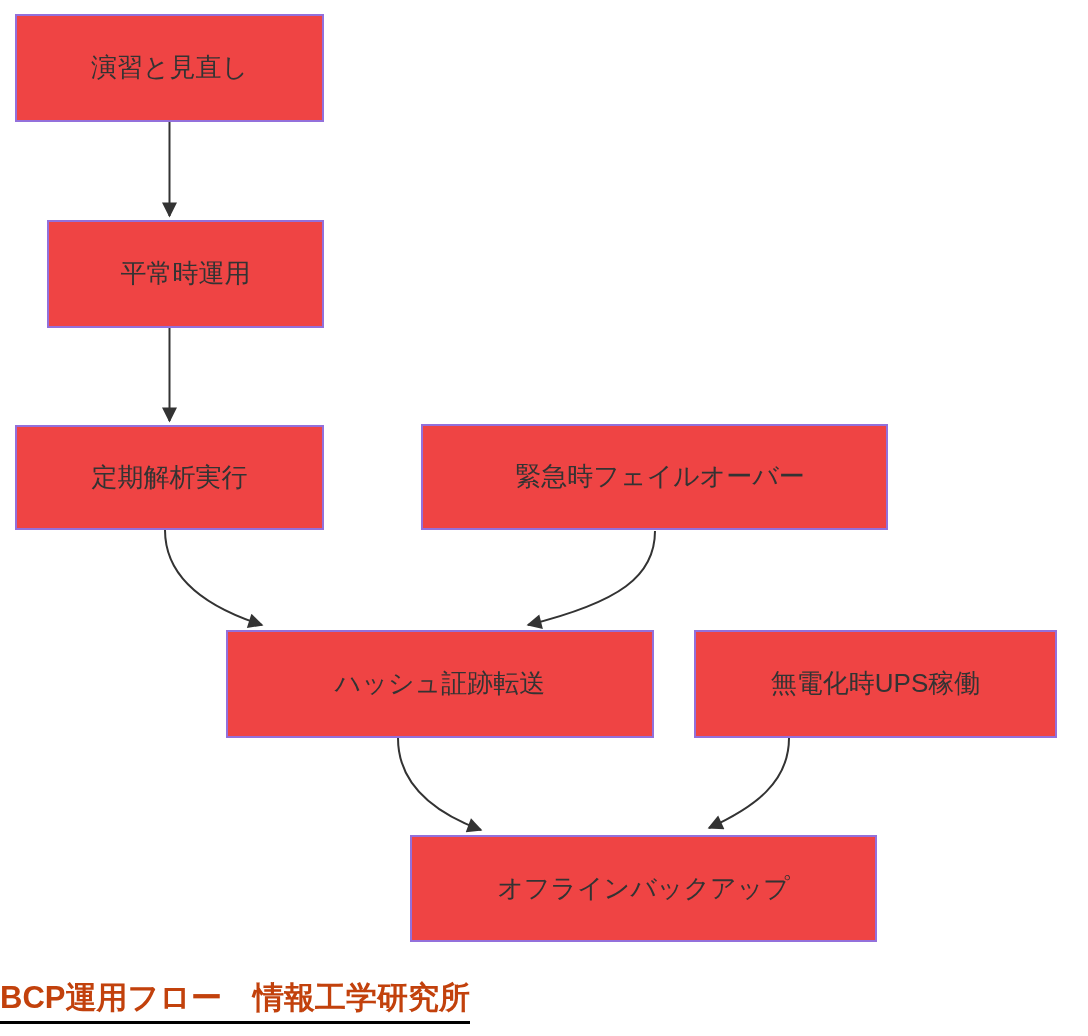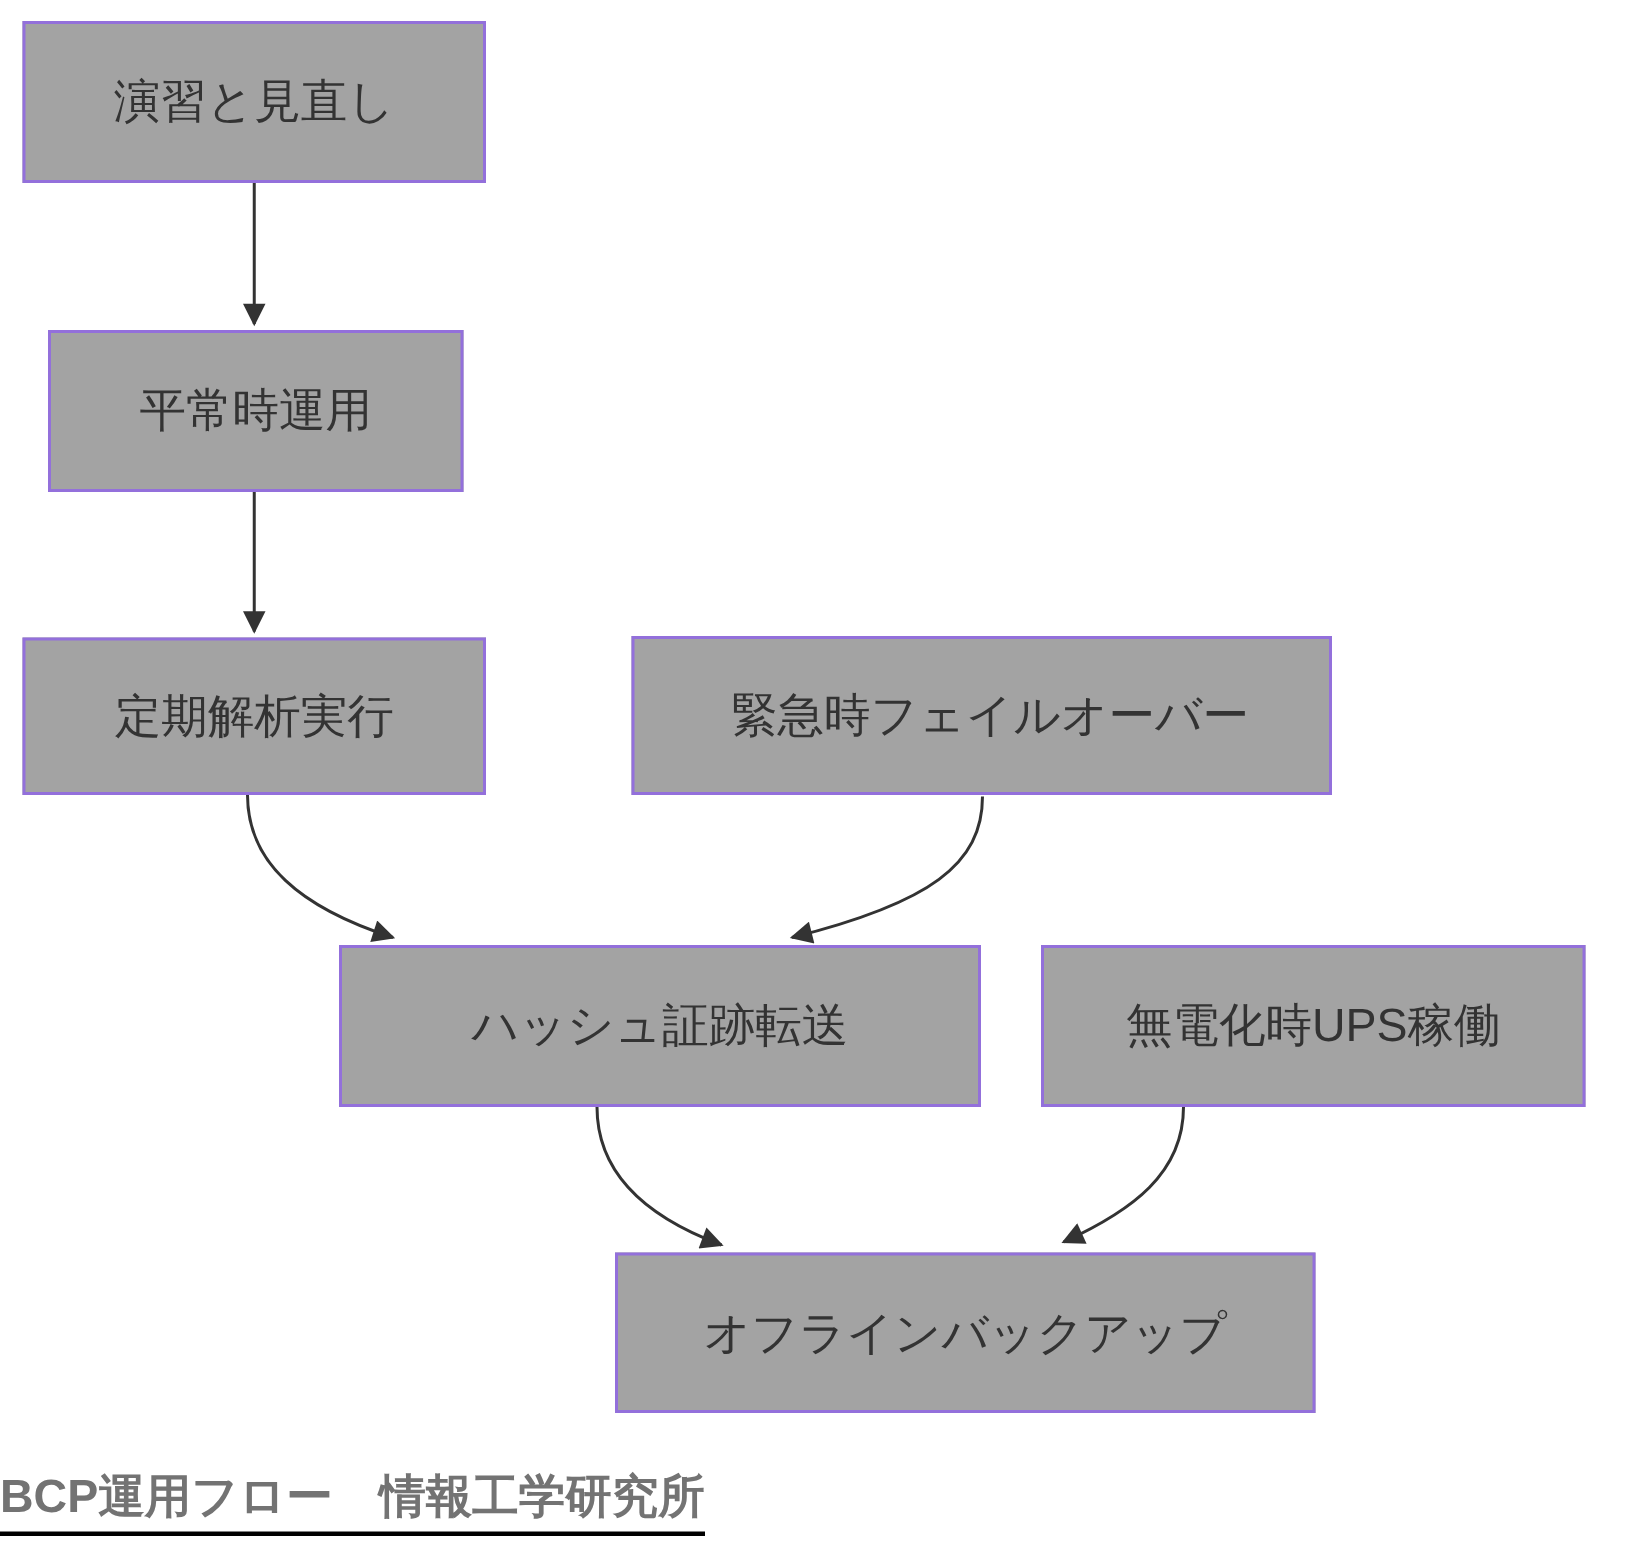--- a/index.html
+++ b/index.html
@@ -19,43 +19,43 @@
     position: absolute;
     left: 0;
     top: 0;
     width: 1088px;
     height: 1036px;
     pointer-events: none;
   }
   .node {
     position: absolute;
     box-sizing: border-box;
-    background: #a3a3a3;
+    background: #ef4444;
     border: 2px solid #9370DB;
     display: flex;
     align-items: center;
     justify-content: center;
     color: #333333;
-    font-size: 31px;
+    font-size: 26px;
     line-height: 1.2;
     white-space: nowrap;
     text-align: center;
   }
   .node-a { left: 15px;  top: 14px;  width: 309px; height: 108px; }
-  .node-b { left: 32px;  top: 220px; width: 277px; height: 108px; }
+  .node-b { left: 47px;  top: 220px; width: 277px; height: 108px; }
   .node-c { left: 15px;  top: 425px; width: 309px; height: 105px; }
   .node-d { left: 421px; top: 424px; width: 467px; height: 106px; padding-left: 11px; }
   .node-e { left: 226px; top: 630px; width: 428px; height: 108px; }
   .node-f { left: 694px; top: 630px; width: 363px; height: 108px; }
   .node-g { left: 410px; top: 835px; width: 467px; height: 107px; }
   .caption {
     position: absolute;
     left: 0px;
     top: 977px;
-    color: #737373;
+    color: #c2410c;
     font-size: 31px;
     font-weight: bold;
     white-space: nowrap;
   }
   .caption-text {
     display: inline-block;
     border-bottom: 3px solid #000000;
     padding-bottom: 2px;
   }
 </style>

